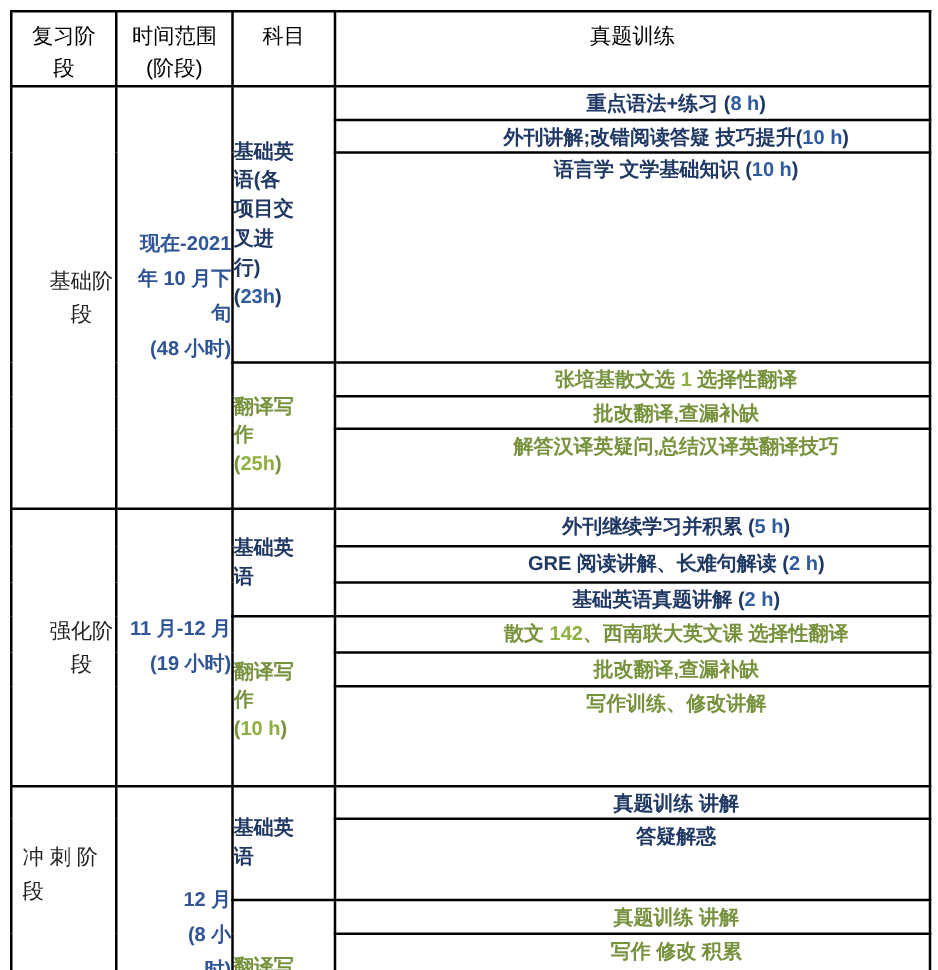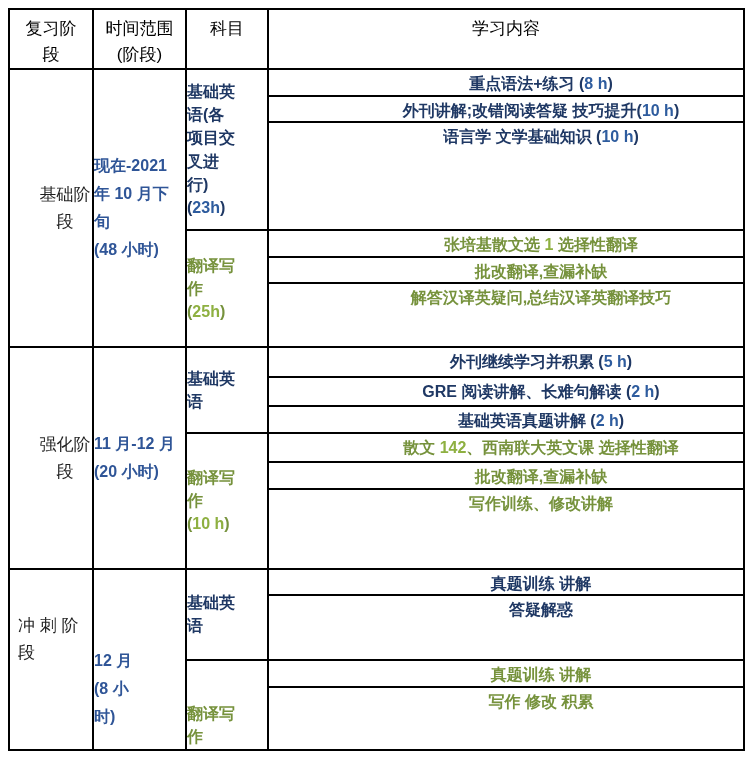--- a/index.html
+++ b/index.html
@@ -8,37 +8,37 @@
   table.plan{table-layout:fixed;border-collapse:collapse;width:737px;}
   td,th{border:2px solid #000;padding:0;white-space:pre-line;overflow:hidden;}
 
   th{font-size:17px;font-weight:normal;color:#000;text-align:center;
      vertical-align:top;padding-top:6px;line-height:1.5;}
 
   td.stage{font-size:17px;font-weight:400;color:#1f1f1f;text-align:center;
            vertical-align:middle;line-height:1.6;padding-left:28px;}
   td.stage.sprint{text-align:left;vertical-align:top;padding:42px 0 0 8px;}
 
-  td.time{font-size:16px;font-weight:bold;color:#2F5597;text-align:left;
+  td.time{font-size:16px;font-weight:bold;color:#2F5597;text-align:right;
           vertical-align:middle;line-height:1.75;}
   td.time.sprint{vertical-align:bottom;padding-bottom:18px;}
 
   td.subject{font-size:16px;font-weight:bold;text-align:left;
              vertical-align:middle;line-height:1.45;}
   td.subject.sprint-tw{vertical-align:bottom;padding-bottom:1px;}
 
   td.content{font-size:16px;font-weight:bold;text-align:center;
              vertical-align:top;padding:3px 4px 0 74px;line-height:1.35;border-radius:13px;}
 
   .c-navy{color:#1F3864;}
   .c-green{color:#76923C;}
   .c-navy .num{color:#2E5C9E;}
   .c-green .num{color:#8EB041;}
 
-  tr.h60{height:60px}tr.h26{height:26px}tr.h24{height:24px}tr.h136{height:108px}
+  tr.h60{height:60px}tr.h26{height:26px}tr.h24{height:24px}tr.h136{height:168px}
   tr.h25{height:25px}tr.h61{height:64px}tr.h30{height:30px}tr.h29{height:29px}
   tr.h31{height:20px}tr.h23{height:23px}tr.h80{height:80px}tr.h65{height:65px}
   tr.h27{height:27px}tr.h63{height:63px}
 </style>
 </head>
 <body>
 
 <table class="plan">
   <colgroup>
     <col style="width:84px">
@@ -47,21 +47,21 @@
       <col>
   </colgroup>
 
   <tbody>
       <tr class="h60">
     <th>复习阶
 段</th>
     <th>时间范围
 (阶段)</th>
     <th>科目</th>
-    <th>学习内容</th>
+    <th>真题训练</th>
   </tr>
 
   <tr class="h26">
     <td class="stage" rowspan="6">基础阶
 段</td>
     <td class="time" rowspan="6">现在-2021
 年 10 月下
 旬
 (48 小时)</td>
     <td class="subject c-navy numhl" rowspan="3">基础英
@@ -88,21 +88,21 @@
     <td class="content c-green numhl">批改翻译,查漏补缺</td>
   </tr>
   <tr class="h61">
     <td class="content c-green numhl">解答汉译英疑问,总结汉译英翻译技巧</td>
   </tr>
 
   <tr class="h30">
     <td class="stage" rowspan="6">强化阶
 段</td>
     <td class="time" rowspan="6">11 月-12 月
-(20 小时)</td>
+(19 小时)</td>
     <td class="subject c-navy numhl" rowspan="3">基础英
 语</td>
     <td class="content c-navy numhl">外刊继续学习并积累 (<span class="num">5 h</span>)</td>
   </tr>
   <tr class="h29">
     <td class="content c-navy numhl">GRE 阅读讲解、长难句解读 (<span class="num">2 h</span>)</td>
   </tr>
   <tr class="h31">
     <td class="content c-navy numhl">基础英语真题讲解 (<span class="num">2 h</span>)</td>
   </tr>

